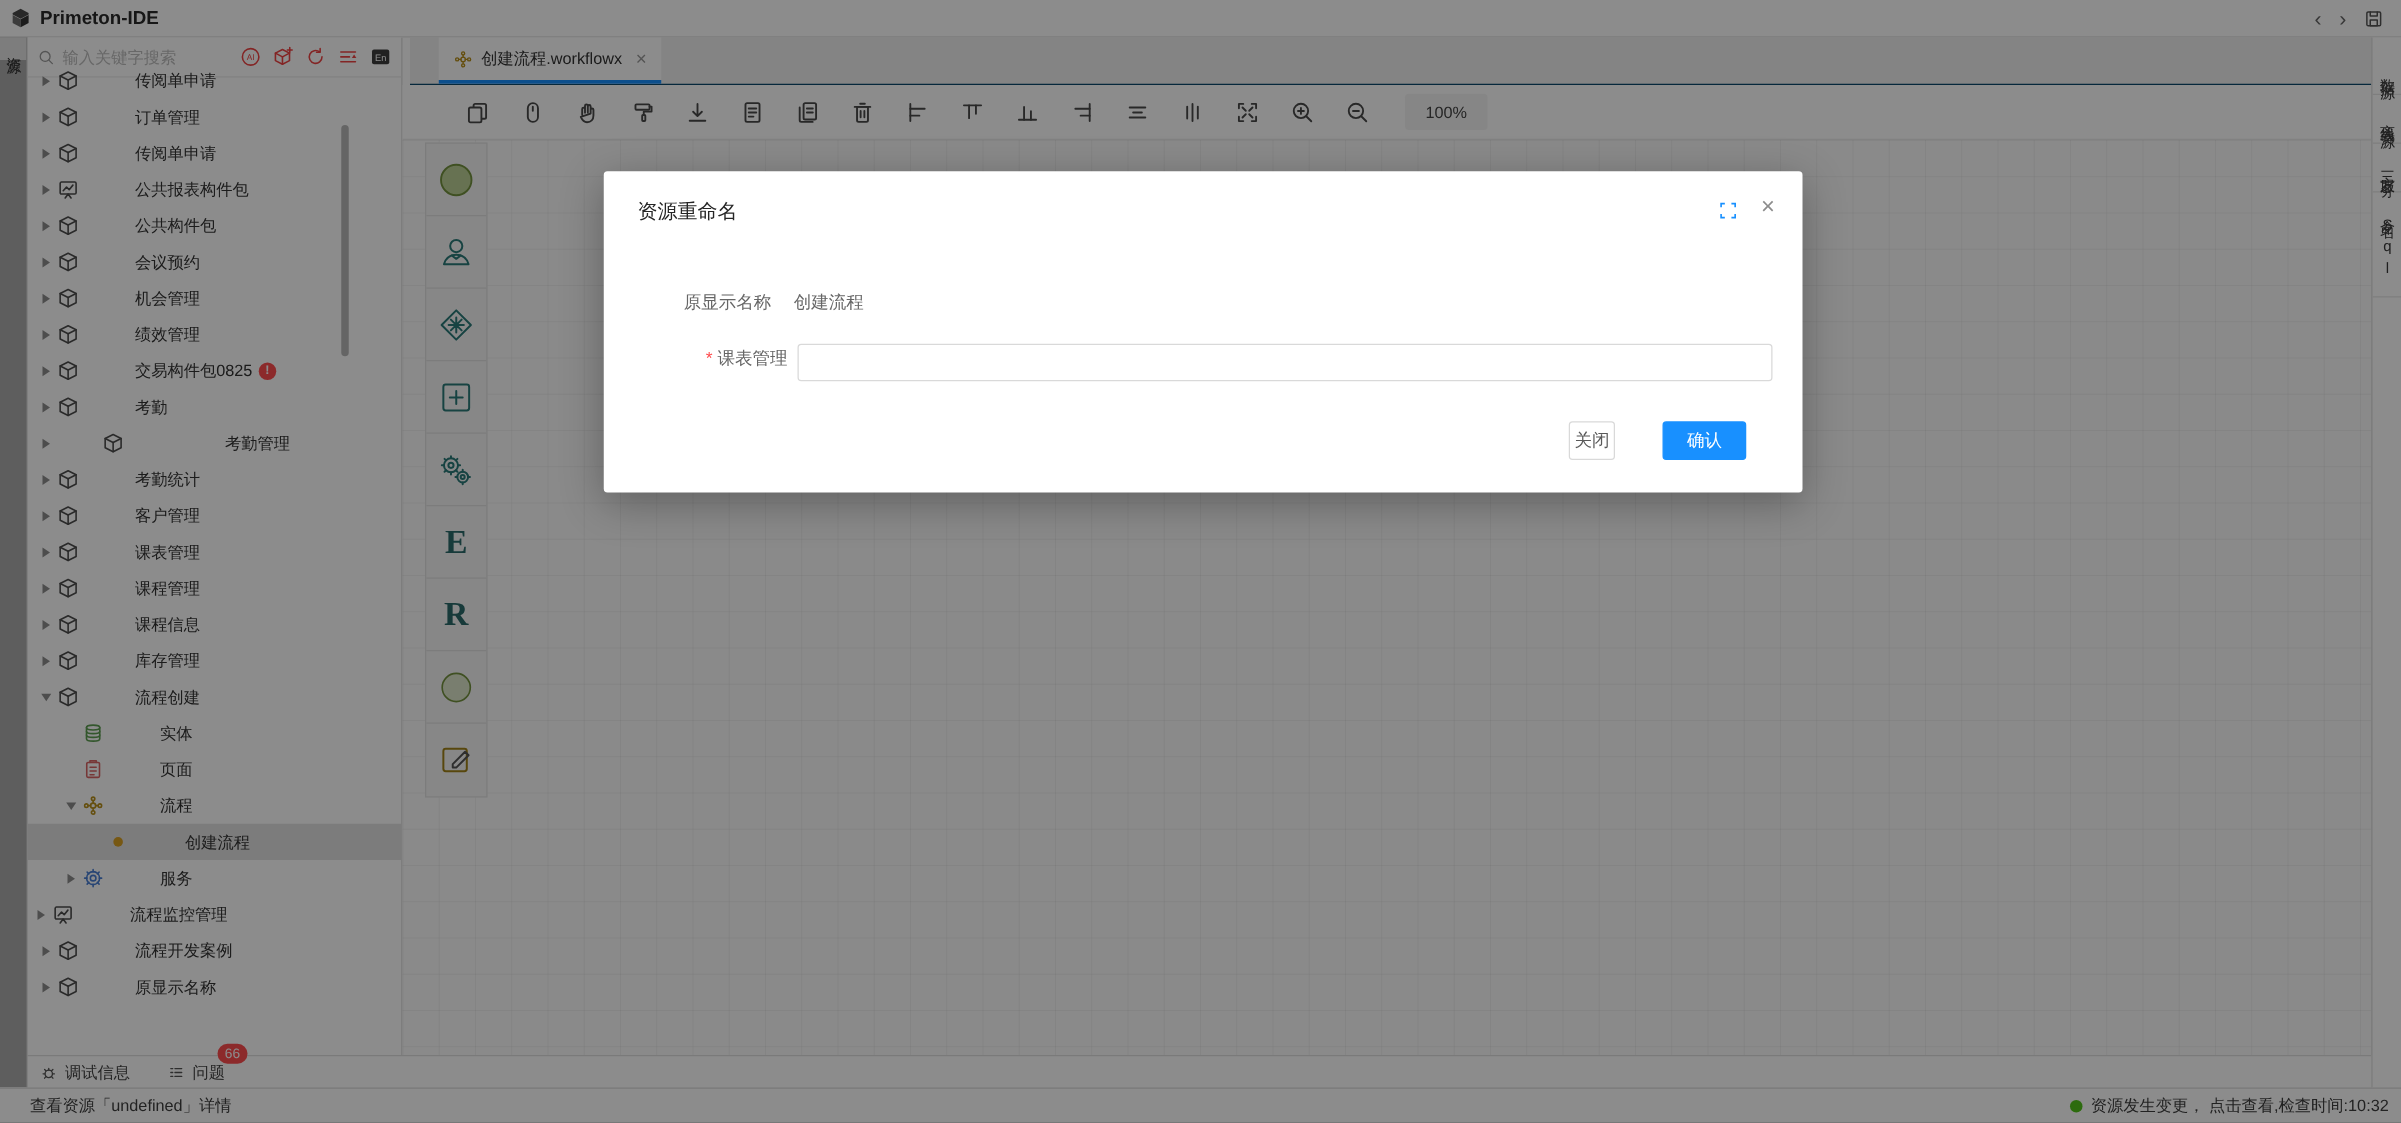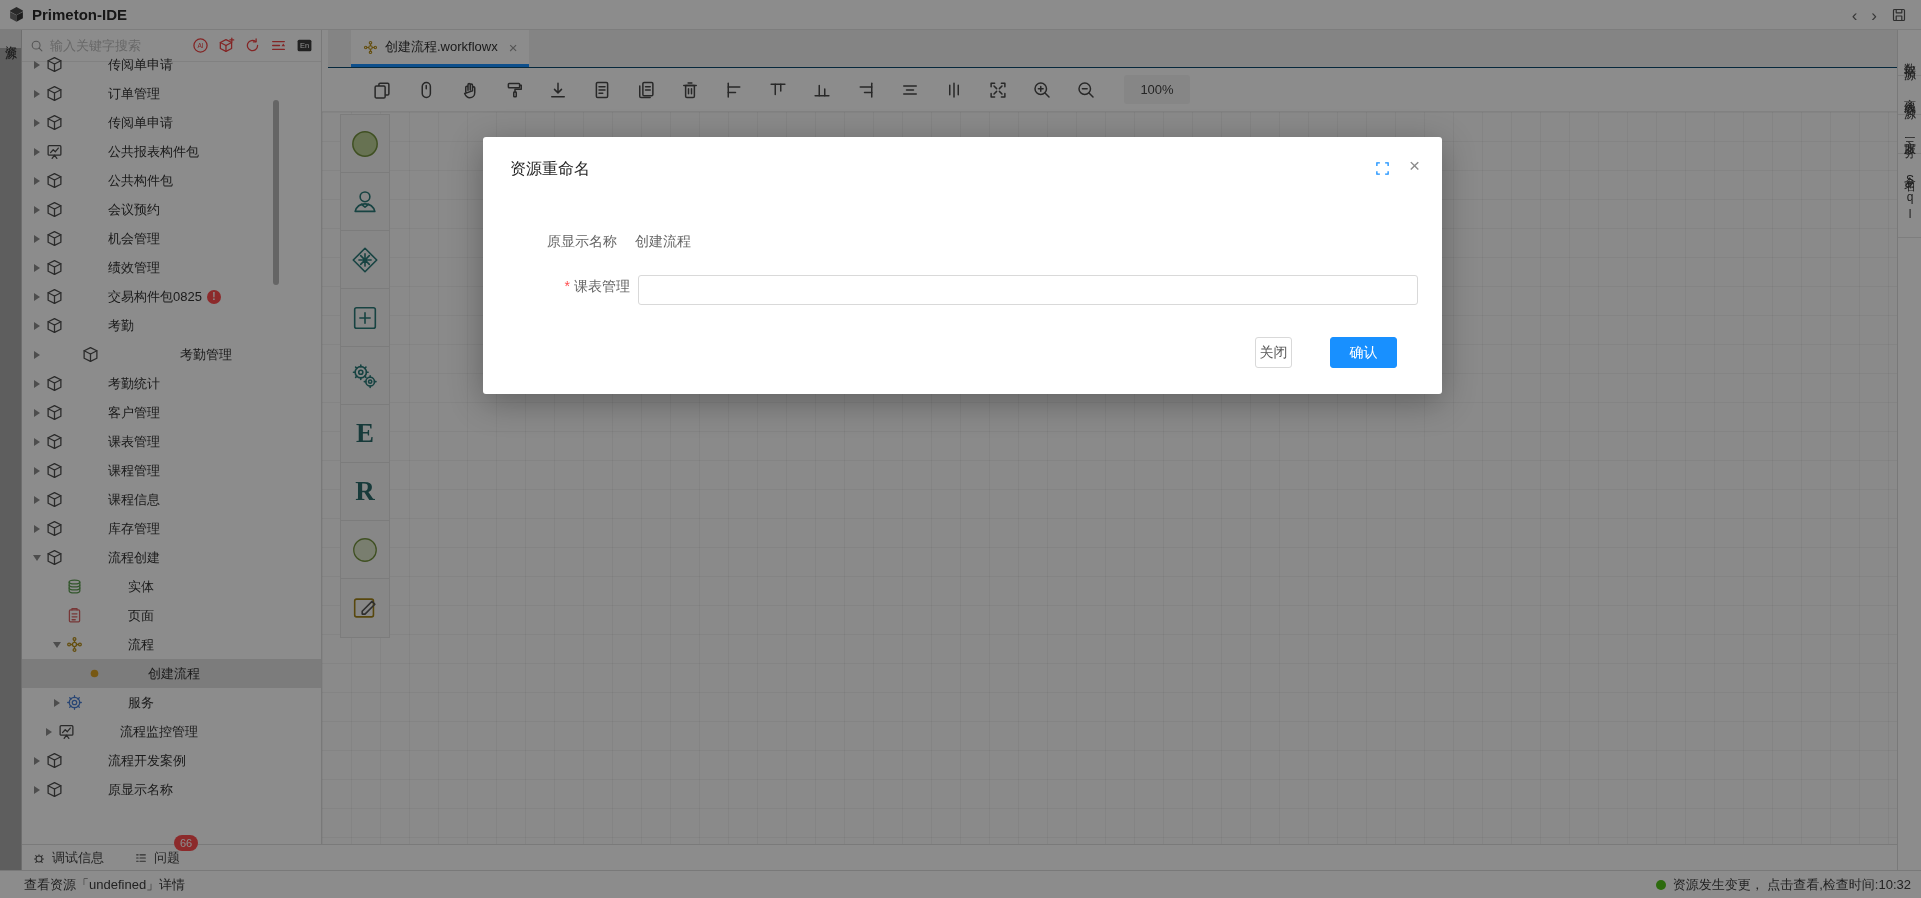--- a/index.html
+++ b/index.html
@@ -424,21 +424,21 @@
           <span class="arrow">
             <span class="tri-r"></span>
           </span>
           <span class="ticon c-gear"><svg viewBox="0 0 16 16" fill="none" stroke="currentColor" stroke-width="1.2" stroke-linecap="round" stroke-linejoin="round">
               <circle cx="8" cy="8" r="2.1"></circle>
               <circle cx="8" cy="8" r="4.9"></circle>
               <path d="M8 1.6V3.4M8 12.6v1.8M1.6 8h1.8M12.6 8h1.8M3.5 3.5l1.3 1.3M11.2 11.2l1.3 1.3M12.5 3.5l-1.3 1.3M4.8 11.2l-1.3 1.3"></path>
             </svg></span>
           <span class="tree-label">服务</span>
         </div>
-        <div class="tree-row" style="padding-left: 20px;">
+        <div class="tree-row" style="padding-left: 4px;">
           <span class="arrow">
             <span class="tri-r"></span>
           </span>
           <span class="ticon "><svg viewBox="0 0 16 16" fill="none" stroke="currentColor" stroke-width="1.2" stroke-linecap="round" stroke-linejoin="round">
               <rect x="2" y="2.5" width="12" height="9" rx="1"></rect>
               <path d="M4.3 9L6.8 6.3L8.8 8.2L11.6 4.8"></path>
               <path d="M5.8 14.5L8 11.5L10.2 14.5"></path>
             </svg></span>
           <span class="tree-label">流程监控管理</span>
         </div>

